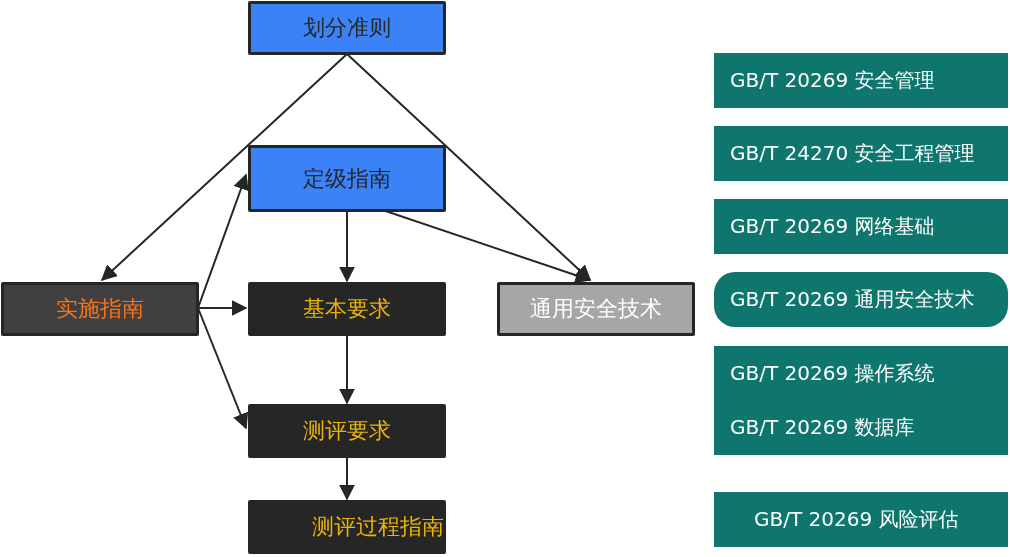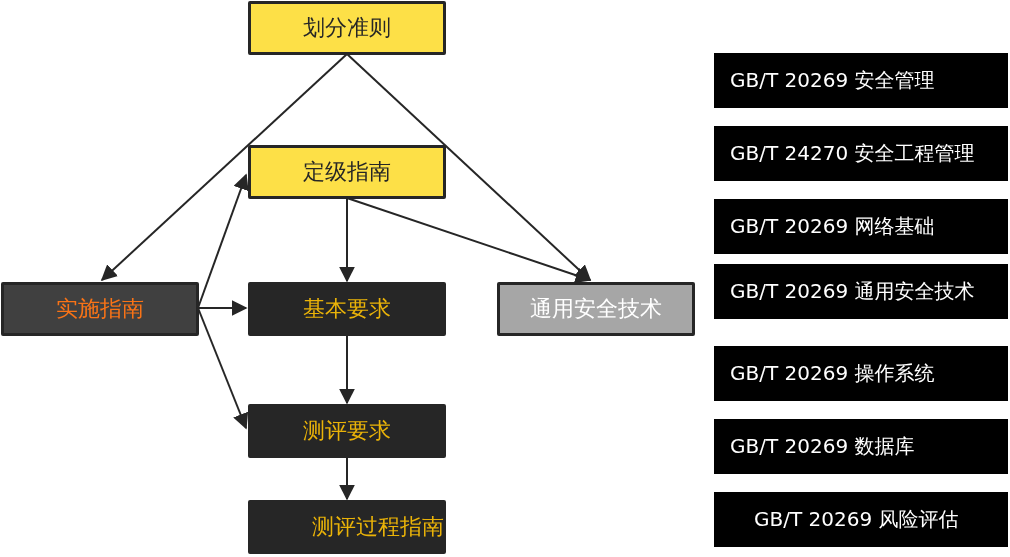--- a/index.html
+++ b/index.html
@@ -1,26 +1,26 @@
 <!DOCTYPE html>
 <html><head>
 <meta charset="utf-8">
 <style>
   html, body { margin: 0; padding: 0; background: #ffffff; }
   body { width: 1010px; height: 557px; position: relative; overflow: hidden;
          font-family: "DejaVu Sans", "Liberation Sans", sans-serif; }
   svg.edges { position: absolute; left: 0; top: 0; width: 1010px; height: 557px; }
   .node { position: absolute; box-sizing: border-box; display: flex; align-items: center;
           justify-content: center; font-size: 22px; border-radius: 2px; }
-  .yellow { background: #fde047; border: 3px solid #262626; color: #262626; }
+  .yellow { background: #3b82f6; border: 3px solid #262626; color: #262626; }
   .dark { background: #262626; color: #eab308; border: 2px solid #262626; }
   .mid { background: #404040; color: #f97316; border: 3px solid #262626; }
   .gray { background: #a6a6a6; color: #ffffff; border: 3px solid #262626; }
   .std { position: absolute; box-sizing: border-box; left: 714px; width: 294px; height: 55px;
-         background: #000000; color: #ffffff; font-size: 20px; display: flex; align-items: center;
+         background: #0f766e; color: #ffffff; font-size: 20px; display: flex; align-items: center;
          padding-left: 16px; }
 </style>
 </head>
 <body>
 
 <svg class="edges" viewBox="0 0 1010 557">
   <defs>
     <marker id="arr" viewBox="0 0 10 10" refX="9" refY="5" markerWidth="8" markerHeight="8" orient="auto-start-reverse">
       <path d="M0,0 L10,5 L0,10 z" fill="#262626"></path>
     </marker>
@@ -34,21 +34,21 @@
     <line x1="347" y1="198" x2="347" y2="281" marker-end="url(#arr)"></line>
     <line x1="347" y1="198" x2="590" y2="280" marker-end="url(#arr)"></line>
     <line x1="347" y1="335" x2="347" y2="403" marker-end="url(#arr)"></line>
     <line x1="347" y1="458" x2="347" y2="499" marker-end="url(#arr)"></line>
   </g>
 </svg>
 
 <div class="node yellow" style="left:248px; top:1px; width:198px; height:54px;">
   <span>划分准则</span>
 </div>
-<div class="node yellow" style="left:248px; top:145px; width:198px; height:54px;">
+<div class="node yellow" style="left:248px; top:145px; width:198px; height:67px;">
   <span>定级指南</span>
 </div>
 <div class="node mid" style="left:1px; top:282px; width:198px; height:54px;">
   <span>实施指南</span>
 </div>
 <div class="node dark" style="left:248px; top:282px; width:198px; height:54px;">
   <span>基本要求</span>
 </div>
 <div class="node gray" style="left:497px; top:282px; width:198px; height:54px;">
   <span>通用安全技术</span>
@@ -62,24 +62,24 @@
 
 <div class="std" style="top:53px;">
   <span>GB/T 20269 安全管理</span>
 </div>
 <div class="std" style="top:126px;">
   <span>GB/T 24270 安全工程管理</span>
 </div>
 <div class="std" style="top:199px;">
   <span>GB/T 20269 网络基础</span>
 </div>
-<div class="std" style="top:264px;">
+<div class="std" style="top:272px;border-radius:21px;">
   <span>GB/T 20269 通用安全技术</span>
 </div>
 <div class="std" style="top:346px;">
   <span>GB/T 20269 操作系统</span>
 </div>
-<div class="std" style="top:419px;">
+<div class="std" style="top:400px;">
   <span>GB/T 20269 数据库</span>
 </div>
 <div class="std" style="top:492px;padding-left:40px;">
   <span>GB/T 20269 风险评估</span>
 </div>
 
 </body></html>

